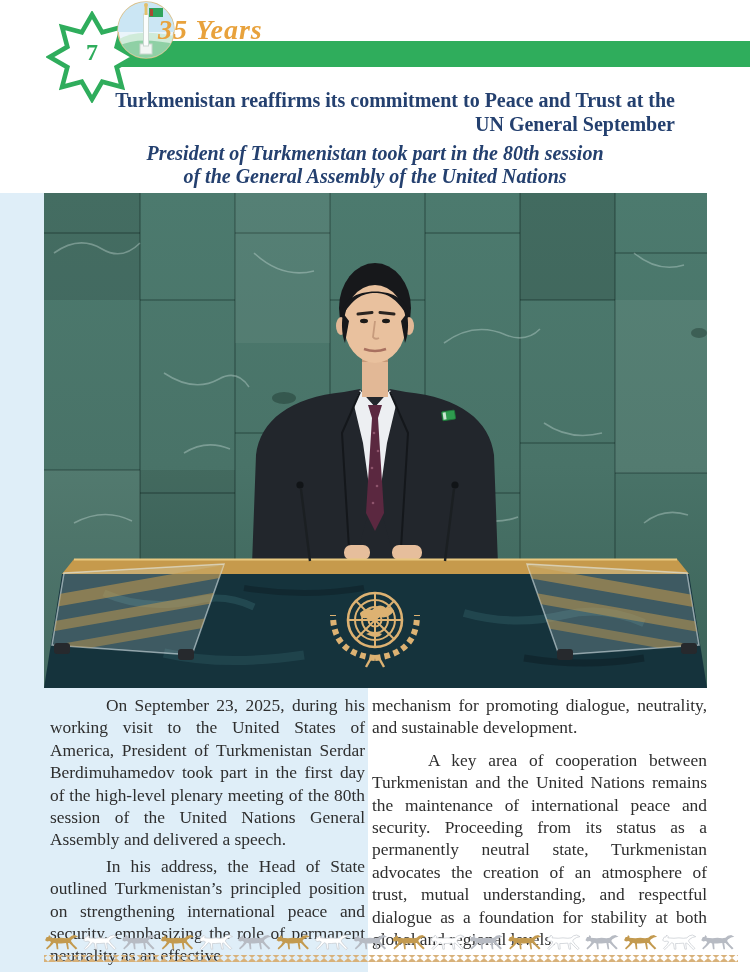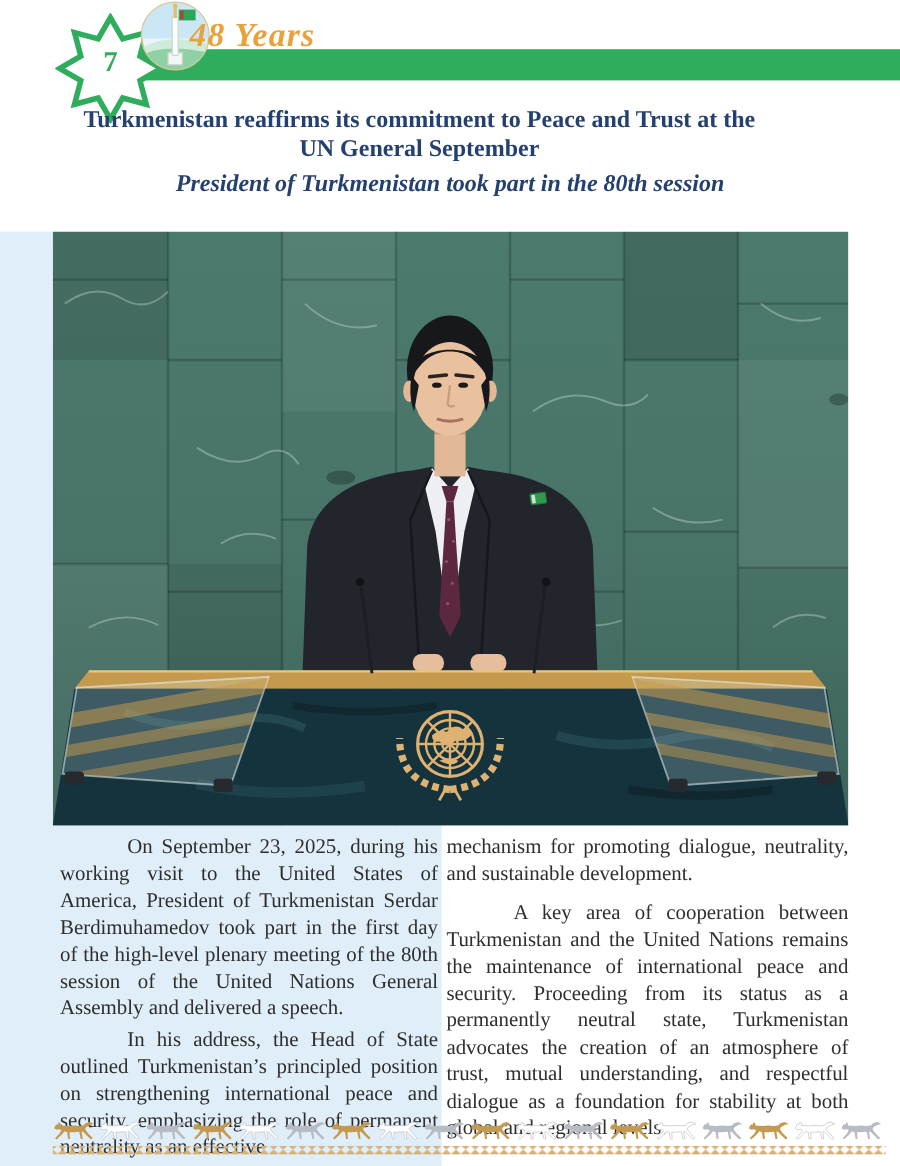--- a/index.html
+++ b/index.html
@@ -13,21 +13,21 @@
     background:var(--accent_green,#2FAD5C);}
   .star-badge{position:absolute;left:46px;top:11px;width:92px;height:92px;}
   .star-badge svg{display:block;width:100%;height:100%;}
   .star-number{position:absolute;left:0;top:28px;width:92px;text-align:center;
     font-size:24px;font-weight:700;color:var(--accent_green,#2FAD5C);}
   .logo{position:absolute;left:116px;top:0px;width:60px;height:60px;}
   .anniv{position:absolute;left:158px;top:14px;font-size:28px;font-style:italic;
     font-weight:700;color:var(--years_gold,#E8A23C);letter-spacing:1px;
     font-family:"Liberation Serif",serif;}
   
-  .title{position:absolute;left:12px;top:88px;width:675px;text-align:center;
+  .title{position:absolute;left:0;top:88px;width:675px;text-align:right;
     color:var(--title_navy,#24406F);font-weight:700;font-size:20px;line-height:24px;}
   .subtitle{position:absolute;left:0;top:142px;width:750px;text-align:center;
     color:var(--title_navy,#24406F);font-style:italic;font-weight:600;
     font-size:20px;line-height:23px;}
   
   .blue-panel{position:absolute;left:0;top:193px;width:368px;height:779px;
     background:var(--panel_blue,#DFEEF8);}
   .photo{position:absolute;left:44px;top:193px;width:663px;height:495px;}
   .photo svg{display:block;width:663px;height:495px;}
   
@@ -74,28 +74,29 @@
         <rect x="24" y="44" width="12" height="10" fill="#F2F6F4" stroke="#C9D6CF" stroke-width="1"></rect>
         <rect x="27.5" y="14" width="5" height="32" fill="#FBFDFC" stroke="#CBD8D2" stroke-width="1"></rect>
         <rect x="28.6" y="6" width="2.8" height="9" fill="#E2C06A"></rect>
         <circle cx="30" cy="5" r="2" fill="#E2C06A"></circle>
         <rect x="33" y="8" width="14" height="9" fill="#2FA45B"></rect>
         <rect x="34" y="9" width="3" height="7" fill="#C0392B" opacity=".85"></rect>
       </g>
     </svg>
   </div>
 
-  <div class="anniv">48 Years</div>
+  <div class="anniv">35 Years</div>
 
   <div class="title">
     <span style="display:block">Turkmenistan reaffirms its commitment to Peace and Trust at the</span>
     <span style="display:block">UN General September</span>
   </div>
   <div class="subtitle">
     <span style="display:block">President of Turkmenistan took part in the 80th session</span>
+    <span style="display:block">of the General Assembly of the United Nations</span>
   </div>
 
   <div class="blue-panel"></div>
 
   <figure class="photo" style="margin:0">
     <svg viewBox="0 0 663 495">
       <defs>
         <linearGradient id="wall" x1="0" y1="0" x2="0" y2="1">
           <stop offset="0" stop-color="#4C7A6E"></stop>
           <stop offset=".55" stop-color="#497368"></stop>

